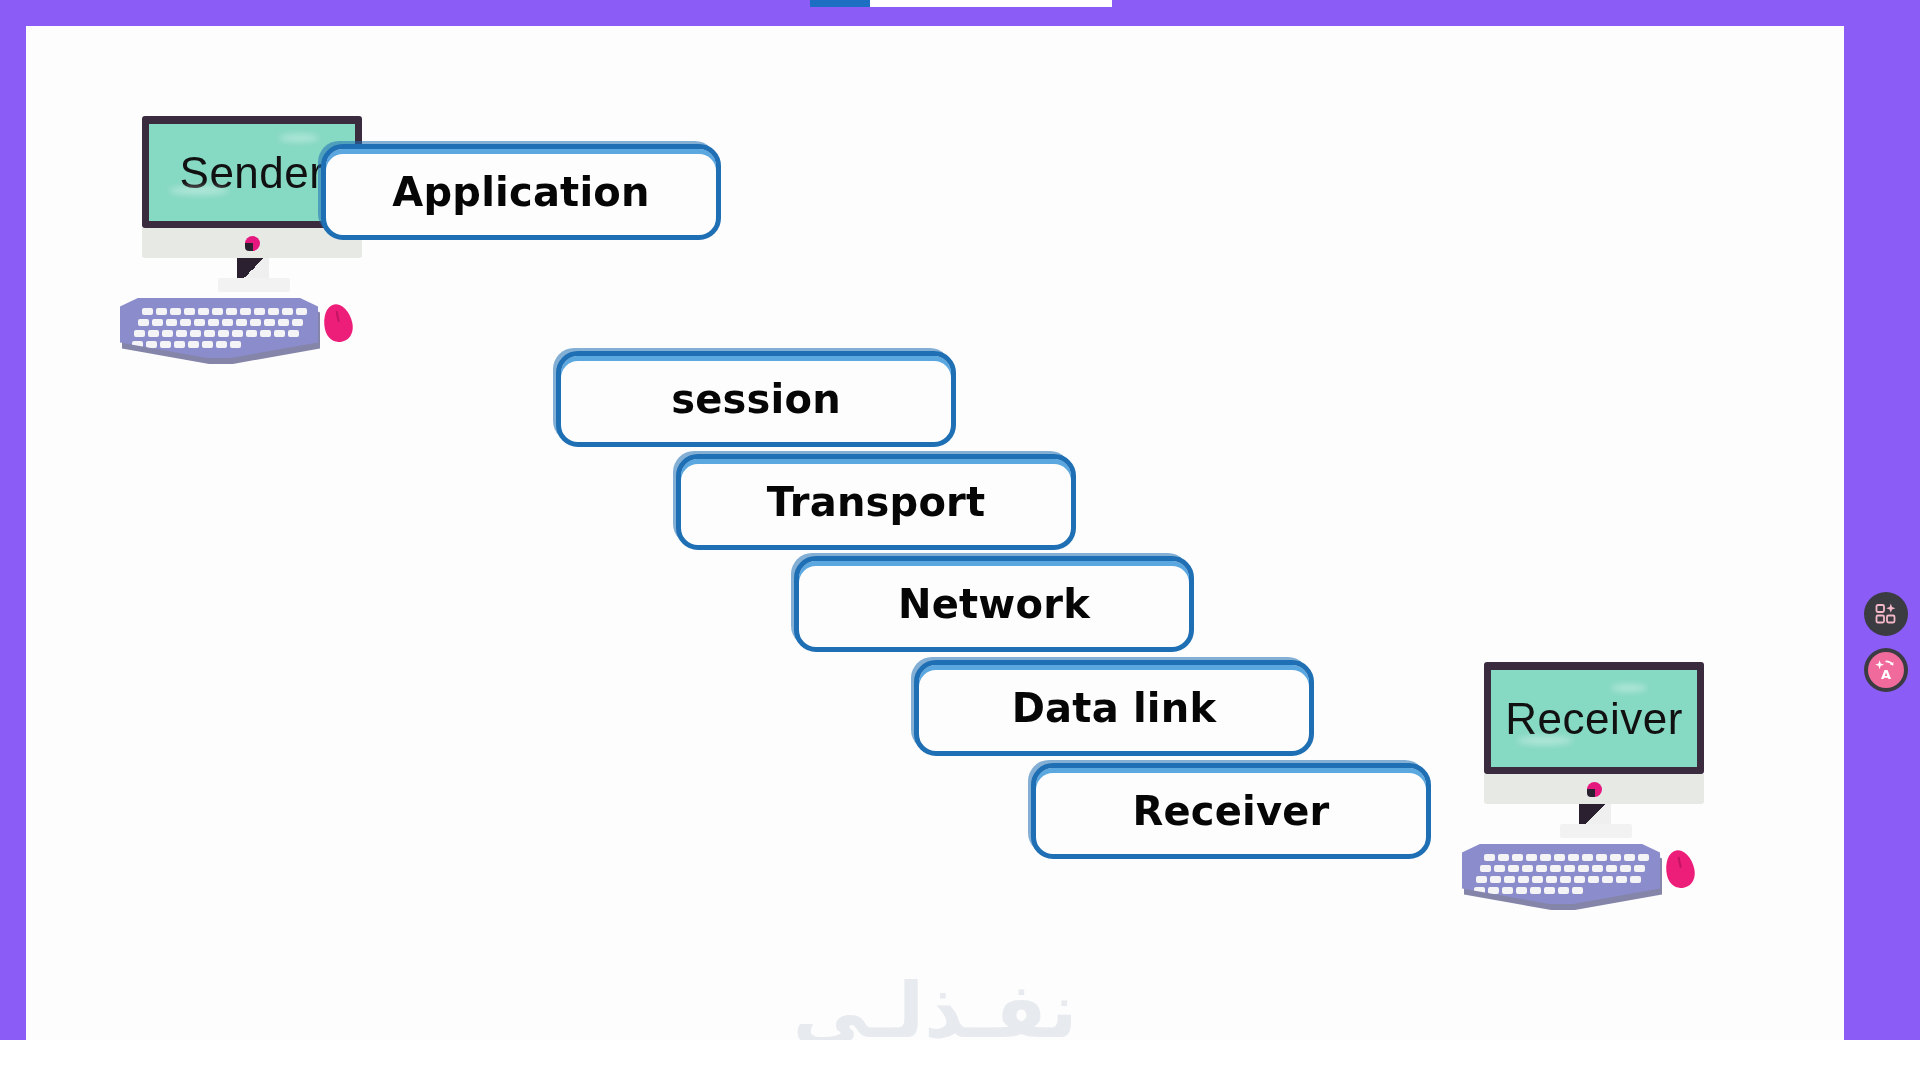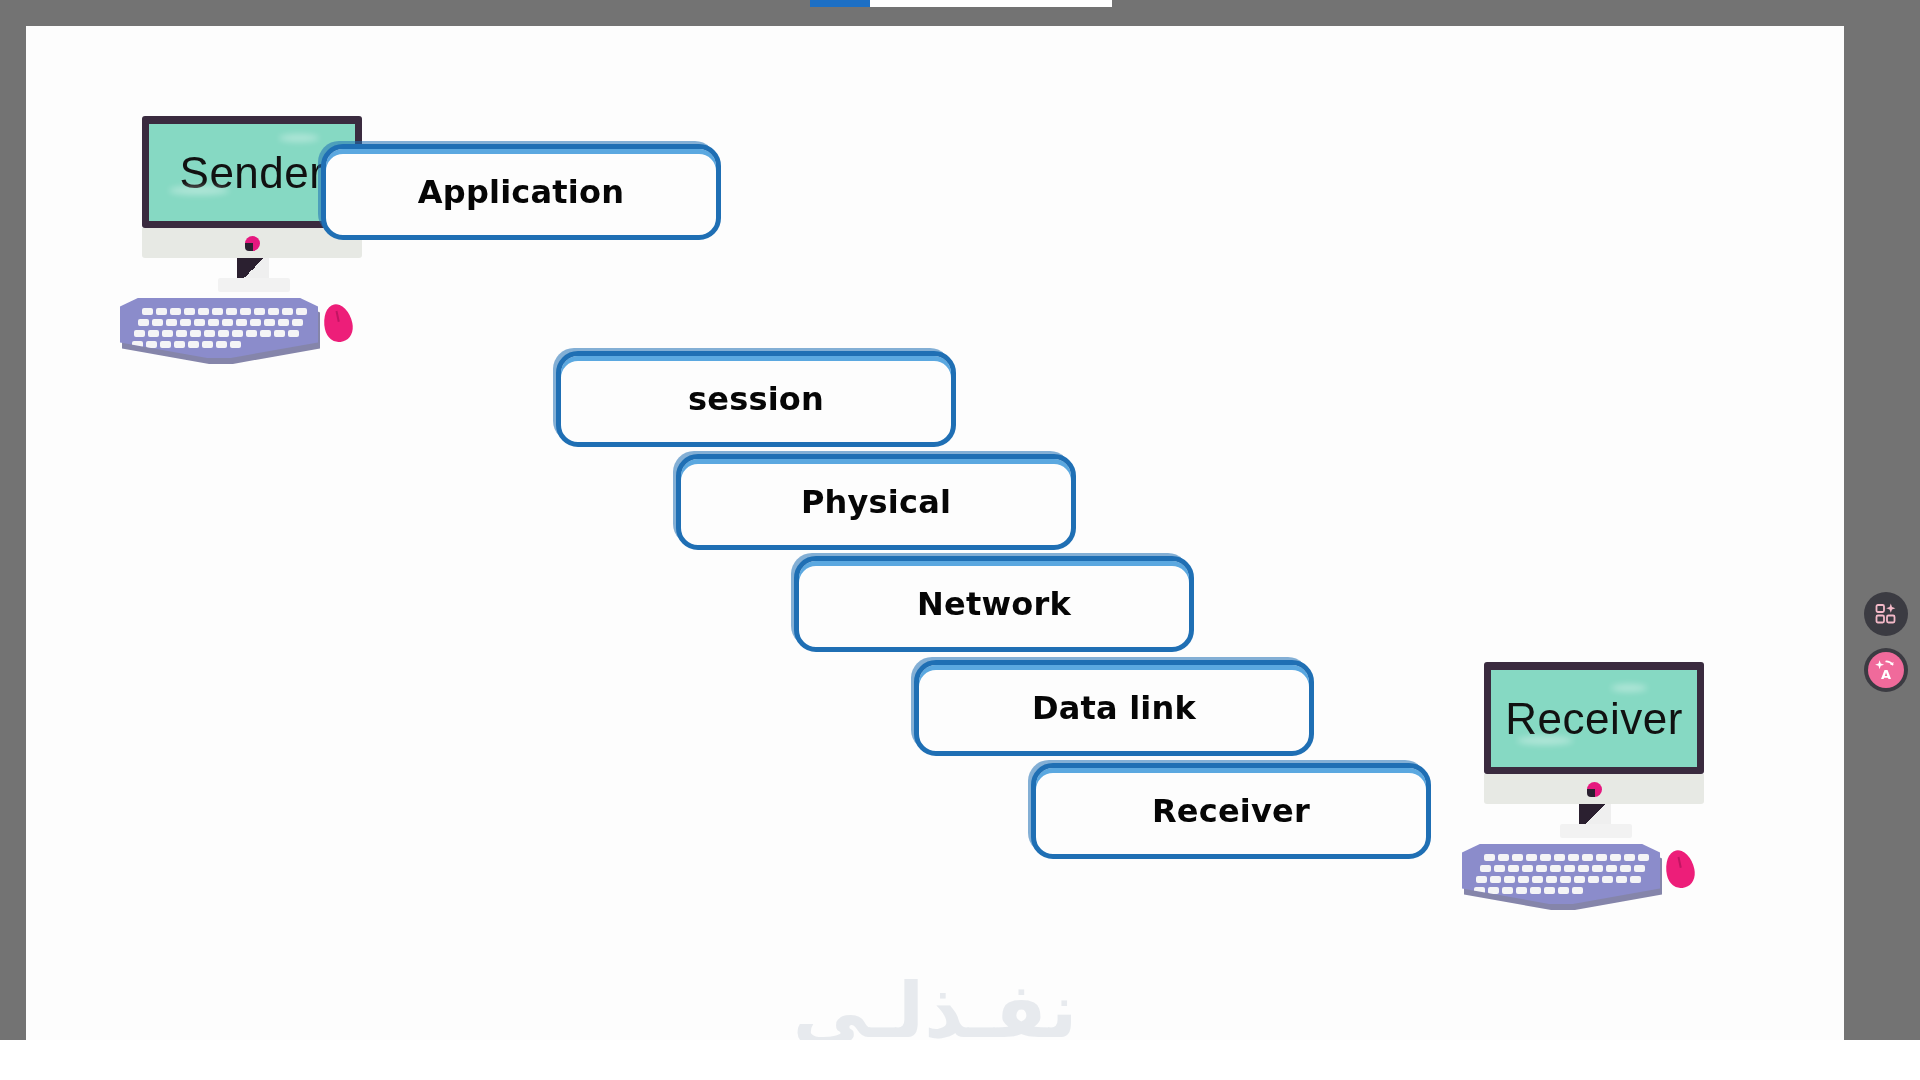--- a/index.html
+++ b/index.html
@@ -10,21 +10,21 @@
     overflow: hidden;
     background: #ffffff;
     font-family: "Liberation Sans", sans-serif;
   }
 
   
   #page {
     position: relative;
     width: 1920px;
     height: 1040px;
-    background: #737373;
+    background: #8b5cf6;
     overflow: hidden;
   }
 
   
   #progress-track {
     position: absolute;
     top: 0px;
     left: 810px;
     width: 302px;
     height: 7px;
@@ -60,21 +60,21 @@
     justify-content: center;
     
     border: 5px solid #1f6fb4;
     box-shadow:
        inset 0 5px 0 0 #5ba8e0,          
        -4px -4px 0 -1px rgba(31,111,180,0.55); 
   }
   .layer-label {
     font-family: "DejaVu Sans", sans-serif;
     font-weight: bold;
-    font-size: 32px;
+    font-size: 40px;
     color: #060606;
     letter-spacing: 0.2px;
     white-space: nowrap;
   }
 
   
   .computer { position: absolute; }
 
   .monitor-bezel {
     position: absolute;
@@ -318,21 +318,21 @@
     <div class="layer-box" style="left: 295px; top: 118px; width: 400px; height: 96px; border-color: rgb(31, 111, 180); box-shadow: rgb(91, 168, 224) 0px 5px 0px 0px inset, rgba(31, 111, 180, 0.55) -4px -4px 0px -1px;">
       <span class="layer-label">Application</span>
     </div>
 
 
     <div class="layer-box" style="left: 530px; top: 325px; width: 400px; height: 96px; border-color: rgb(31, 111, 180); box-shadow: rgb(91, 168, 224) 0px 5px 0px 0px inset, rgba(31, 111, 180, 0.55) -4px -4px 0px -1px;">
       <span class="layer-label">session</span>
     </div>
 
     <div class="layer-box" style="left: 650px; top: 428px; width: 400px; height: 96px; border-color: rgb(31, 111, 180); box-shadow: rgb(91, 168, 224) 0px 5px 0px 0px inset, rgba(31, 111, 180, 0.55) -4px -4px 0px -1px;">
-      <span class="layer-label">Physical</span>
+      <span class="layer-label">Transport</span>
     </div>
 
     <div class="layer-box" style="left: 888px; top: 634px; width: 400px; height: 96px; border-color: rgb(31, 111, 180); box-shadow: rgb(91, 168, 224) 0px 5px 0px 0px inset, rgba(31, 111, 180, 0.55) -4px -4px 0px -1px;">
       <span class="layer-label">Data link</span>
     </div>
 
     <div class="layer-box" style="left: 768px; top: 530px; width: 400px; height: 96px; border-color: rgb(31, 111, 180); box-shadow: rgb(91, 168, 224) 0px 5px 0px 0px inset, rgba(31, 111, 180, 0.55) -4px -4px 0px -1px;">
       <span class="layer-label">Network</span>
     </div>
 

